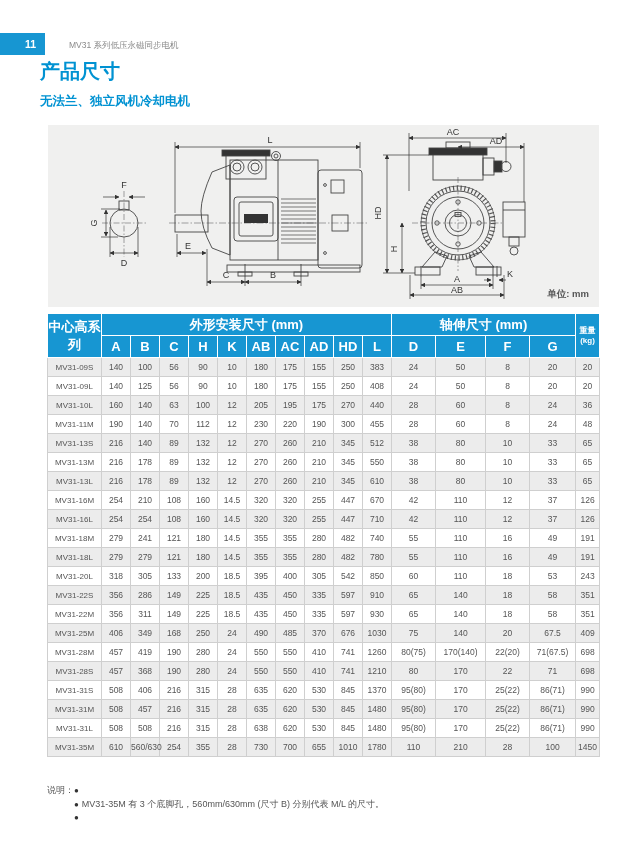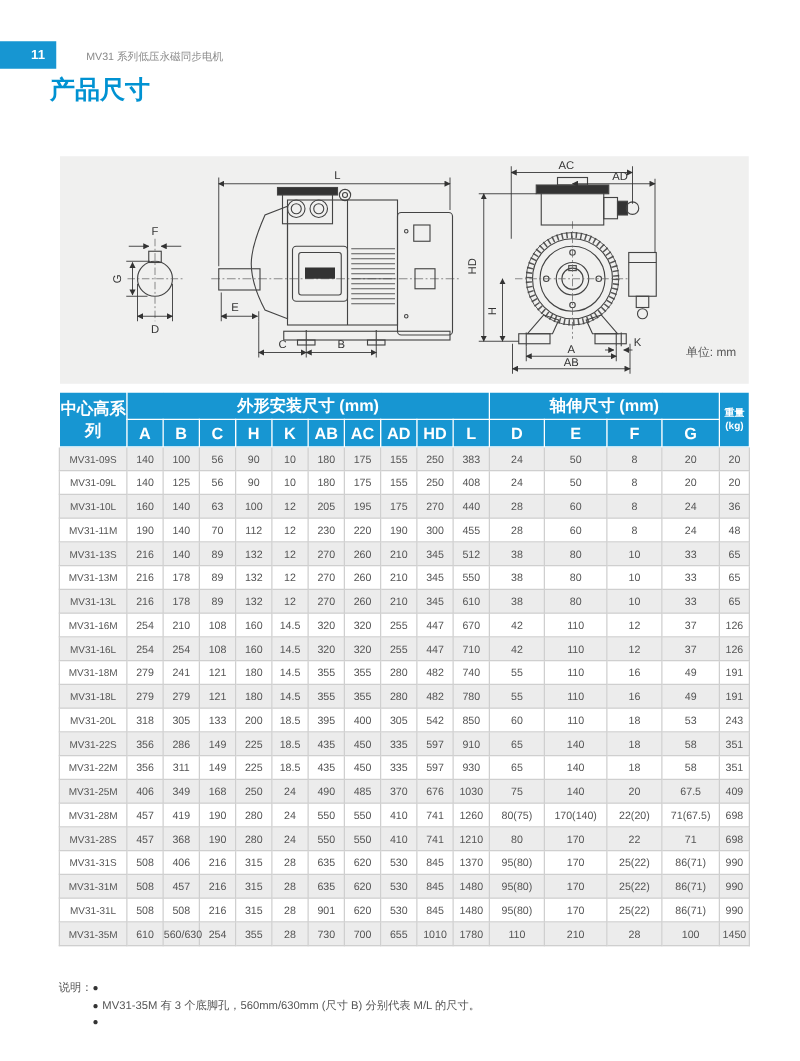--- a/index.html
+++ b/index.html
@@ -12,21 +12,21 @@
              background:#1796d2; color:#fff; font-size:10.5px; font-weight:bold;
              line-height:22px; text-align:right; padding-right:9px; }
   .doctitle { position:absolute; left:49px; top:40px; font-size:8.5px; color:#8a8a8a;margin-left:20px; }
 
   
   .title { position:absolute; left:40px; top:58px; font-size:20px; font-weight:bold; color:#0092d2; }
   .subtitle { position:absolute; left:40px; top:93px; font-size:12.5px; font-weight:bold; color:#0092d2; }
 
   
   .panel { position:absolute; left:48px; top:125px; width:551px; height:182px; background:#f0f0ef; }
-  .unit { position:absolute; right:10px; bottom:18px; font-size:9.5px; color:#555; }
+  .unit { position:absolute; right:10px; bottom:6px; font-size:9.5px; color:#555;font-weight:bold; }
   svg text { font-family:"Liberation Sans","DejaVu Sans",sans-serif; font-size:9px; fill:#333; }
 
   
   table { position:absolute; left:47px; top:313px; width:552px; border-collapse:collapse; table-layout:fixed; }
   thead th { background:#1796d2; color:#fff; border:1px solid #fff; font-size:13px;
              font-weight:bold; height:22px; padding:0; text-align:center; }
   thead th.wt { font-size:8px; line-height:10px; }
   tbody td { font-size:8.5px; color:#555; text-align:center; border:1px solid #cfcfcf;
              height:19px; padding:0; background:#fff; }
   tbody tr:nth-child(odd) td { background:#ececec; }
@@ -41,20 +41,21 @@
 </style>
 </head>
 <body>
 
 <div class="page">
 
   <div class="pagenum">11</div>
   <div class="doctitle">MV31 系列低压永磁同步电机</div>
 
   <div class="title">产品尺寸</div>
+  <div class="subtitle">无法兰、独立风机冷却电机</div>
 
   <div class="panel">
     <svg width="551" height="182" viewBox="0 0 551 182">
       <defs>
         <marker id="ar" viewBox="0 0 10 10" refX="9" refY="5" markerWidth="7" markerHeight="7" orient="auto-start-reverse">
           <path d="M0,0 L10,5 L0,10 z" fill="#333"></path>
         </marker>
       </defs>
 
       <g stroke="#444" fill="none" stroke-width="0.9">
@@ -616,21 +617,21 @@
           <td>86(71)</td>
           <td>990</td>
         </tr>
         <tr>
           <td class="model">MV31-31L</td>
           <td>508</td>
           <td>508</td>
           <td>216</td>
           <td>315</td>
           <td>28</td>
-          <td>901</td>
+          <td>638</td>
           <td>620</td>
           <td>530</td>
           <td>845</td>
           <td>1480</td>
           <td>95(80)</td>
           <td>170</td>
           <td>25(22)</td>
           <td>86(71)</td>
           <td>990</td>
         </tr>

